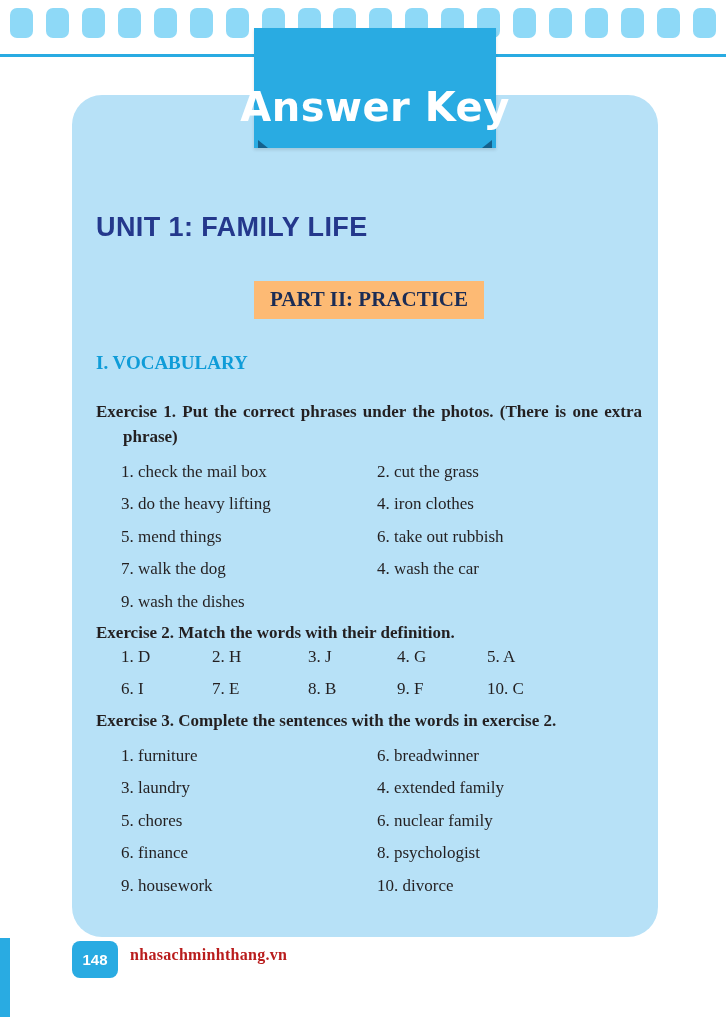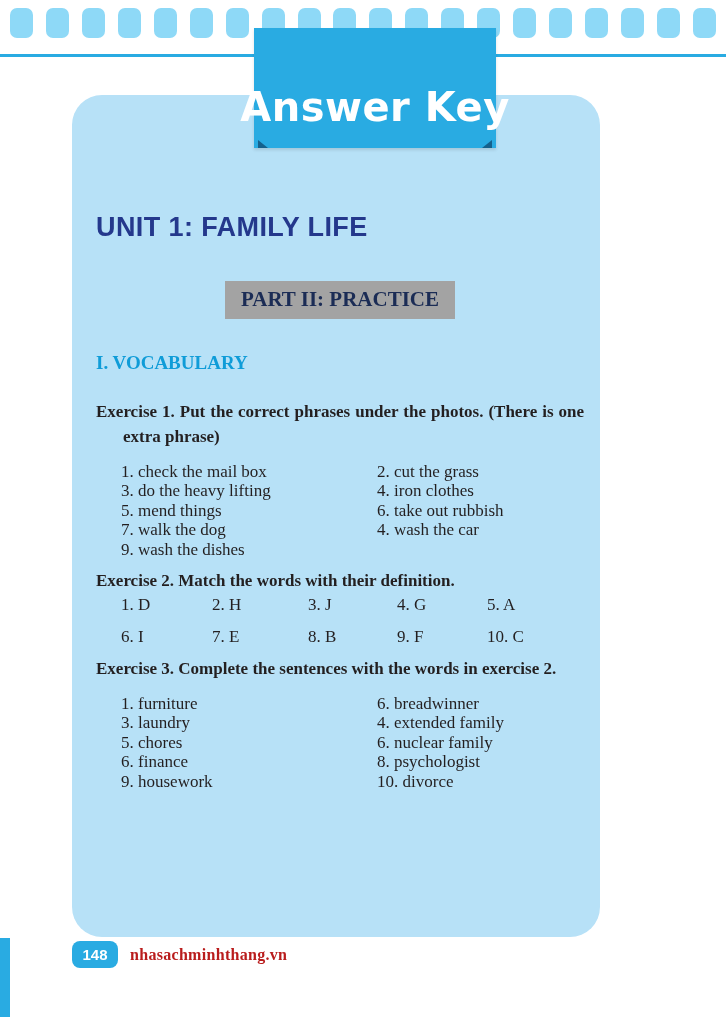--- a/index.html
+++ b/index.html
@@ -28,52 +28,52 @@
   .banner .fold{position:absolute;bottom:0;width:0;height:0;}
   .banner .fold.left{left:4px;border-bottom:8px solid #15618c;border-right:10px solid transparent;}
   .banner .fold.right{right:4px;border-bottom:8px solid #15618c;border-left:10px solid transparent;}
   .banner-title{
     font-family:"DejaVu Sans", sans-serif;font-weight:bold;
     font-size:40px;color:#ffffff;letter-spacing:0.5px;white-space:nowrap;
   }
 
   
   .card{
-    position:absolute;left:72px;top:95px;width:528px;height:842px;
+    position:absolute;left:72px;top:95px;width:586px;height:842px;
     background:#b7e1f7;border-radius:30px;box-sizing:border-box;
     padding:116px 16px 0 24px;z-index:1;
   }
   .unit-title{
     font-family:"Liberation Sans", sans-serif;font-weight:bold;
     font-size:27px;line-height:1.2;color:#24388c;letter-spacing:0.4px;
   }
   .part-wrap{text-align:center;margin-top:38px;}
   .part-box{
-    display:inline-block;background:#a3a3a3;color:#1b2c55;
+    display:inline-block;background:#fdba74;color:#1b2c55;
     font-weight:bold;font-size:21px;line-height:1.3;padding:5px 16px;
   }
   .vocab-title{margin-top:33px;font-weight:bold;font-size:19px;color:#0f9cd8;}
   .ex-heading{
     margin-top:25px;font-weight:bold;font-size:17px;line-height:1.5;
     color:#231f20;padding-left:27px;text-indent:-27px;text-align:justify;
   }
   .ex-heading.mt{margin-top:9px;}
   .ex-grid{
     margin:12px 0 0 25px;display:grid;grid-template-columns:256px 1fr;
-    font-size:17px;line-height:1.15;color:#231f20;
+    row-gap:13px;font-size:17px;line-height:1.15;color:#231f20;
   }
   .ans-grid{
     margin:1px 0 0 25px;display:grid;grid-template-columns:91px 96px 89px 90px 1fr;
     row-gap:13px;font-size:17px;line-height:1.15;color:#231f20;
   }
 
   
   .side-bar{position:absolute;left:0;top:938px;width:10px;height:79px;background:#29abe2;}
   .page-badge{
-    position:absolute;left:72px;top:941px;width:46px;height:27px;
+    position:absolute;left:72px;top:941px;width:46px;height:37px;
     background:#29abe2;border-radius:8px;color:#ffffff;
     font-family:"Liberation Sans", sans-serif;font-weight:bold;font-size:15px;
     display:flex;align-items:center;justify-content:center;
   }
   .website{
     position:absolute;left:130px;top:946px;color:#b91c1c;
     font-weight:bold;font-size:16px;letter-spacing:0.3px;
   }
 </style>
 </head>

